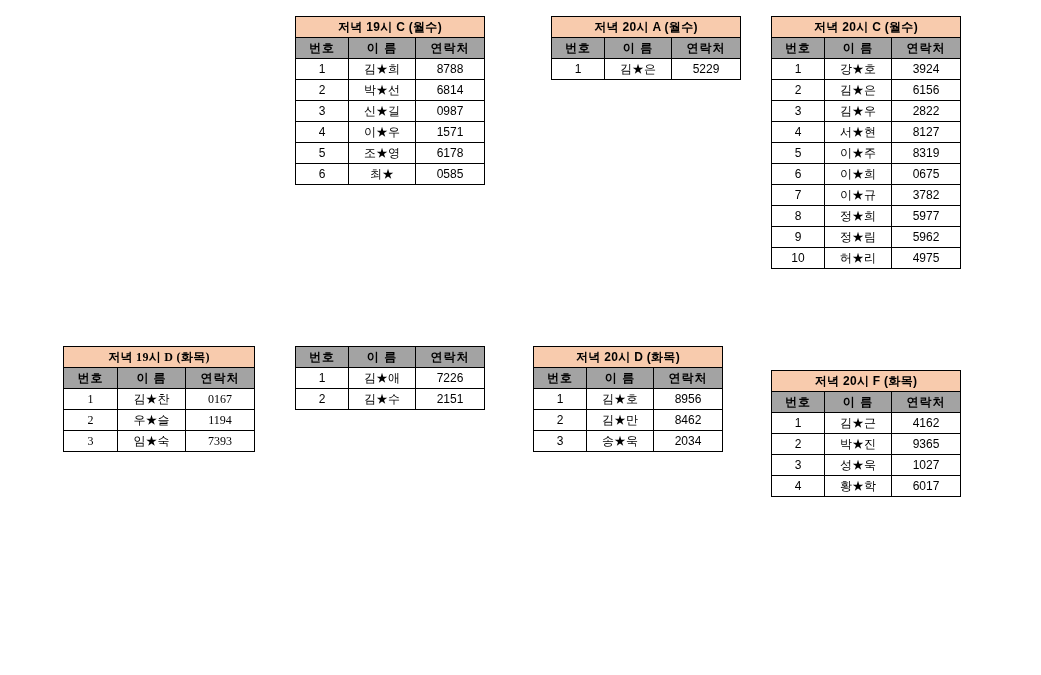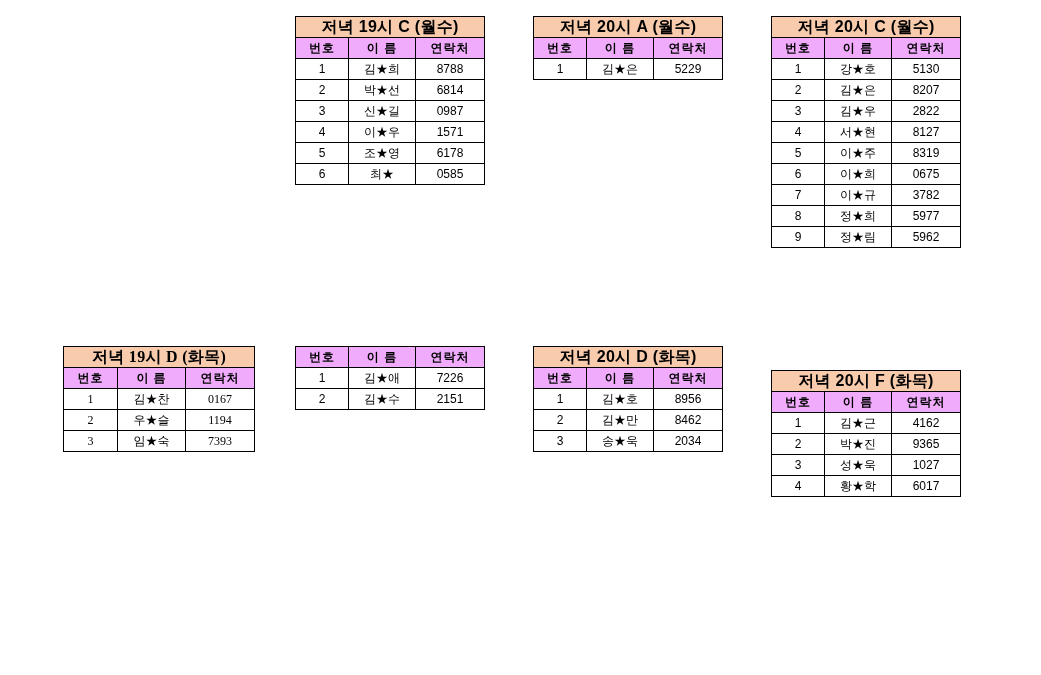--- a/index.html
+++ b/index.html
@@ -33,29 +33,29 @@
     height: 20px;
     padding: 0;
     color: #000000;
     line-height: 20px;
   }
   .tbl caption {
     caption-side: top;
     background: #f8cbad;
     border: 1px solid #000000;
     border-bottom: none;
-    font-size: 16px;
+    font-size: 12px;
     font-weight: bold;
     height: 20px;
     line-height: 20px;
     color: #000000;
     letter-spacing: 0.3px;
   }
   .tbl thead td {
-    background: #f0abfc;
+    background: #a3a3a3;
     font-weight: bold;
     letter-spacing: 1px;
   }
   .tbl tbody td {
     background: #ffffff;
   }
   
   .w-a .c-no { width: 52px; }
   .w-a .c-name { width: 66px; }
   .w-a .c-tel  { width: 68px; }
@@ -104,21 +104,21 @@
           <td class="c-name">조★영</td>
           <td class="c-tel">6178</td>
         </tr>
         <tr>
           <td class="c-no">6</td>
           <td class="c-name">최★</td>
           <td class="c-tel">0585</td>
         </tr>
       </tbody>
     </table>
-    <table class="tbl w-a" style="left: 533px; top: 16px; width: 188px; border-radius: 13px;">
+    <table class="tbl w-a" style="left: 551px; top: 16px; width: 188px; border-radius: 13px;">
       <caption>저녁  20시 A  (월수)</caption>
       <thead>
         <tr>
           <td class="c-no">번호</td>
           <td class="c-name">이 름</td>
           <td class="c-tel">연락처</td>
         </tr>
       </thead>
       <tbody>
         <tr>
@@ -134,26 +134,26 @@
         <tr>
           <td class="c-no">번호</td>
           <td class="c-name">이 름</td>
           <td class="c-tel">연락처</td>
         </tr>
       </thead>
       <tbody>
         <tr>
           <td class="c-no">1</td>
           <td class="c-name">강★호</td>
-          <td class="c-tel">5130</td>
+          <td class="c-tel">3924</td>
         </tr>
         <tr>
           <td class="c-no">2</td>
           <td class="c-name">김★은</td>
-          <td class="c-tel">8207</td>
+          <td class="c-tel">6156</td>
         </tr>
         <tr>
           <td class="c-no">3</td>
           <td class="c-name">김★우</td>
           <td class="c-tel">2822</td>
         </tr>
         <tr>
           <td class="c-no">4</td>
           <td class="c-name">서★현</td>
           <td class="c-tel">8127</td>
@@ -176,20 +176,25 @@
         <tr>
           <td class="c-no">8</td>
           <td class="c-name">정★희</td>
           <td class="c-tel">5977</td>
         </tr>
         <tr>
           <td class="c-no">9</td>
           <td class="c-name">정★림</td>
           <td class="c-tel">5962</td>
         </tr>
+        <tr>
+          <td class="c-no">10</td>
+          <td class="c-name">허★리</td>
+          <td class="c-tel">4975</td>
+        </tr>
       </tbody>
     </table>
     <table class="tbl w-b" style="left: 63px; top: 346px; width: 190px; font-family: Liberation Serif, serif;">
       <caption>저녁  19시 D  (화목)</caption>
       <thead>
         <tr>
           <td class="c-no">번호</td>
           <td class="c-name">이 름</td>
           <td class="c-tel">연락처</td>
         </tr>

